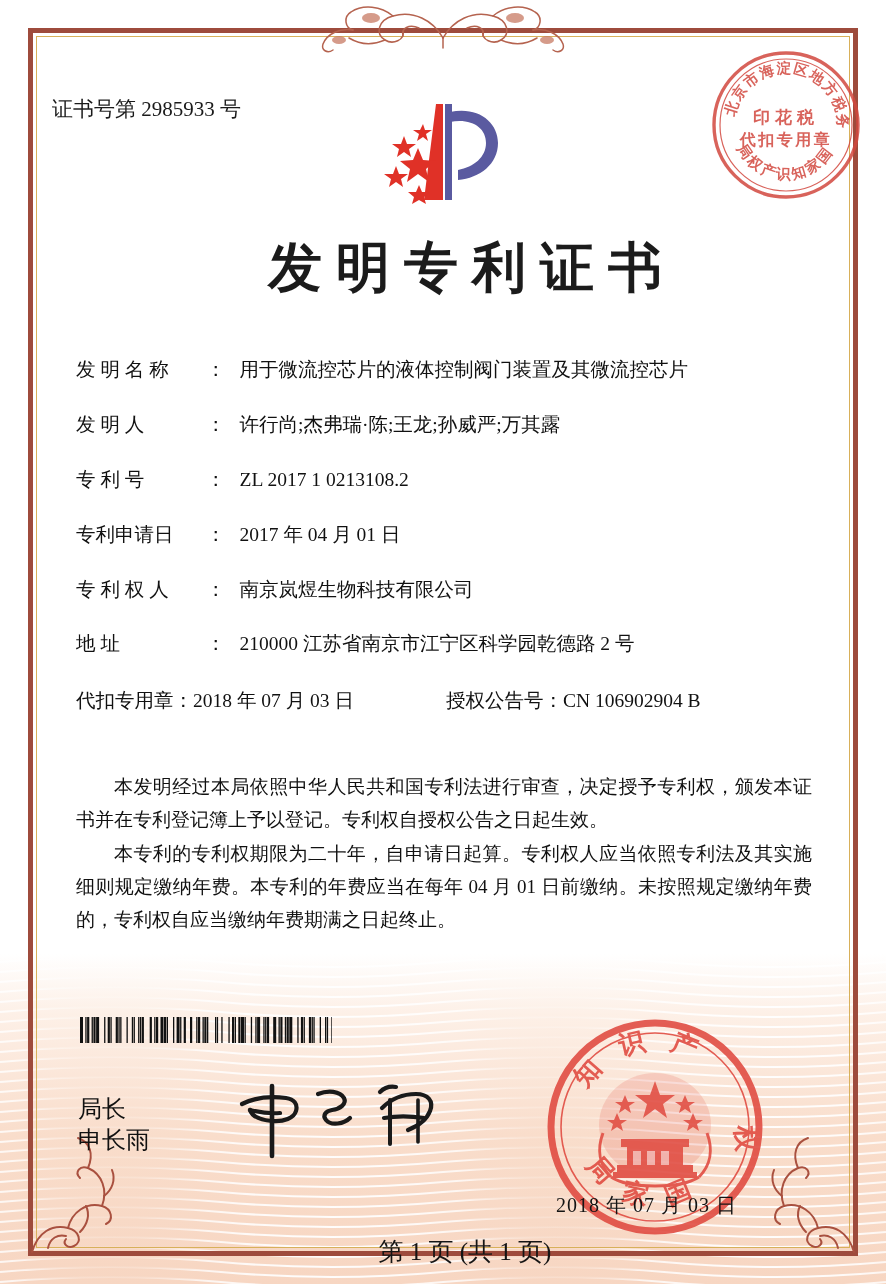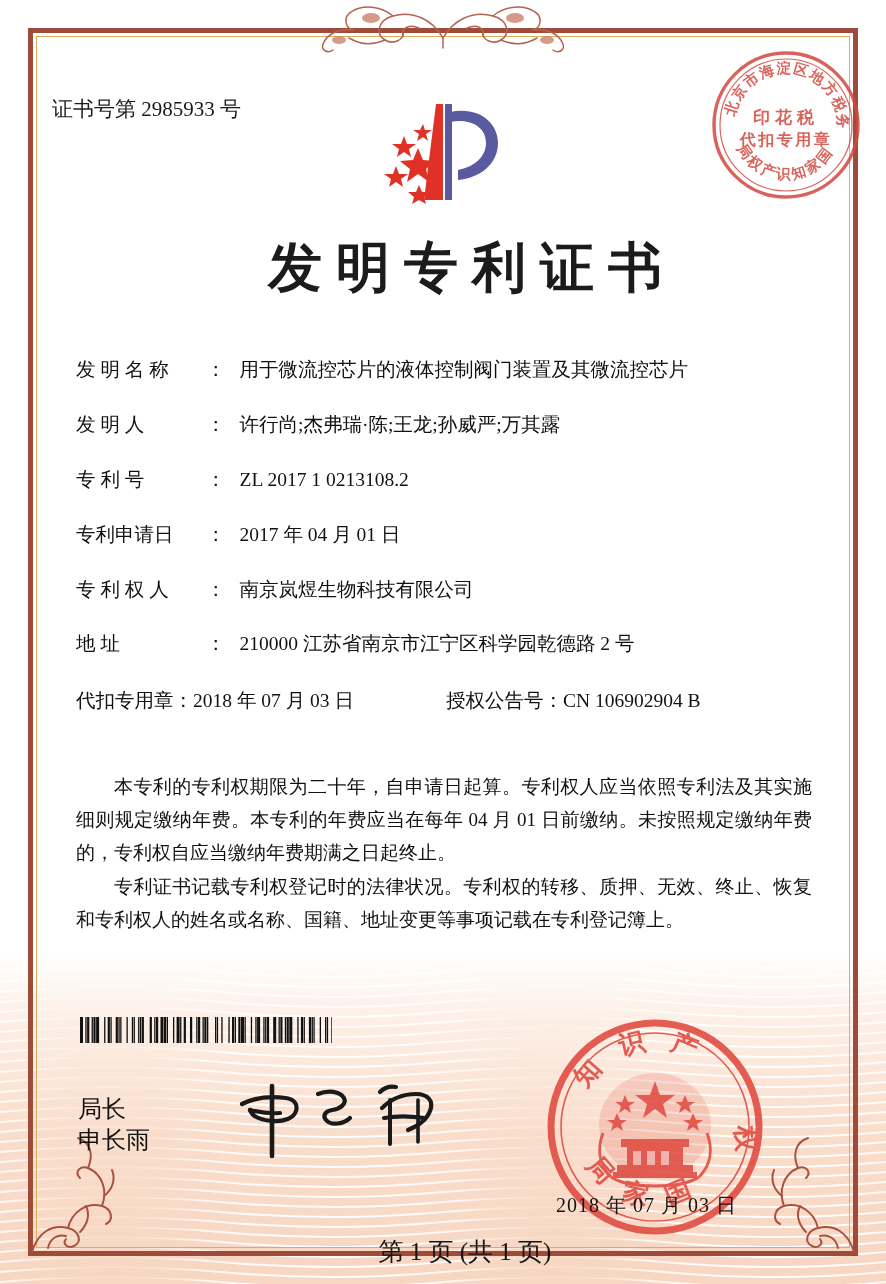--- a/index.html
+++ b/index.html
@@ -286,22 +286,22 @@
         <span class="fr-right">
           <span class="fr-label">授权公告号</span>
           <span>：</span>
           <span>CN 106902904 B</span>
         </span>
       </div>
 
     </div>
 
     <div class="paragraphs">
+      <p>本发明经过本局依照中华人民共和国专利法进行审查，决定授予专利权，颁发本证书并在专利登记簿上予以登记。专利权自授权公告之日起生效。</p>
       <p>本专利的专利权期限为二十年，自申请日起算。专利权人应当依照专利法及其实施细则规定缴纳年费。本专利的年费应当在每年 04 月 01 日前缴纳。未按照规定缴纳年费的，专利权自应当缴纳年费期满之日起终止。</p>
-      <p>专利证书记载专利权登记时的法律状况。专利权的转移、质押、无效、终止、恢复和专利权人的姓名或名称、国籍、地址变更等事项记载在专利登记簿上。</p>
     </div>
 
     <svg class="barcode" viewBox="0 0 252 26" preserveAspectRatio="none">
       <g id="barcode-bars" fill="#111">
           <rect x="0.00" y="0" width="3.00" height="26"></rect>
           <rect x="5.30" y="0" width="1.30" height="26"></rect>
           <rect x="7.10" y="0" width="2.20" height="26"></rect>
           <rect x="11.60" y="0" width="1.30" height="26"></rect>
           <rect x="13.40" y="0" width="2.20" height="26"></rect>
           <rect x="16.10" y="0" width="3.00" height="26"></rect>

